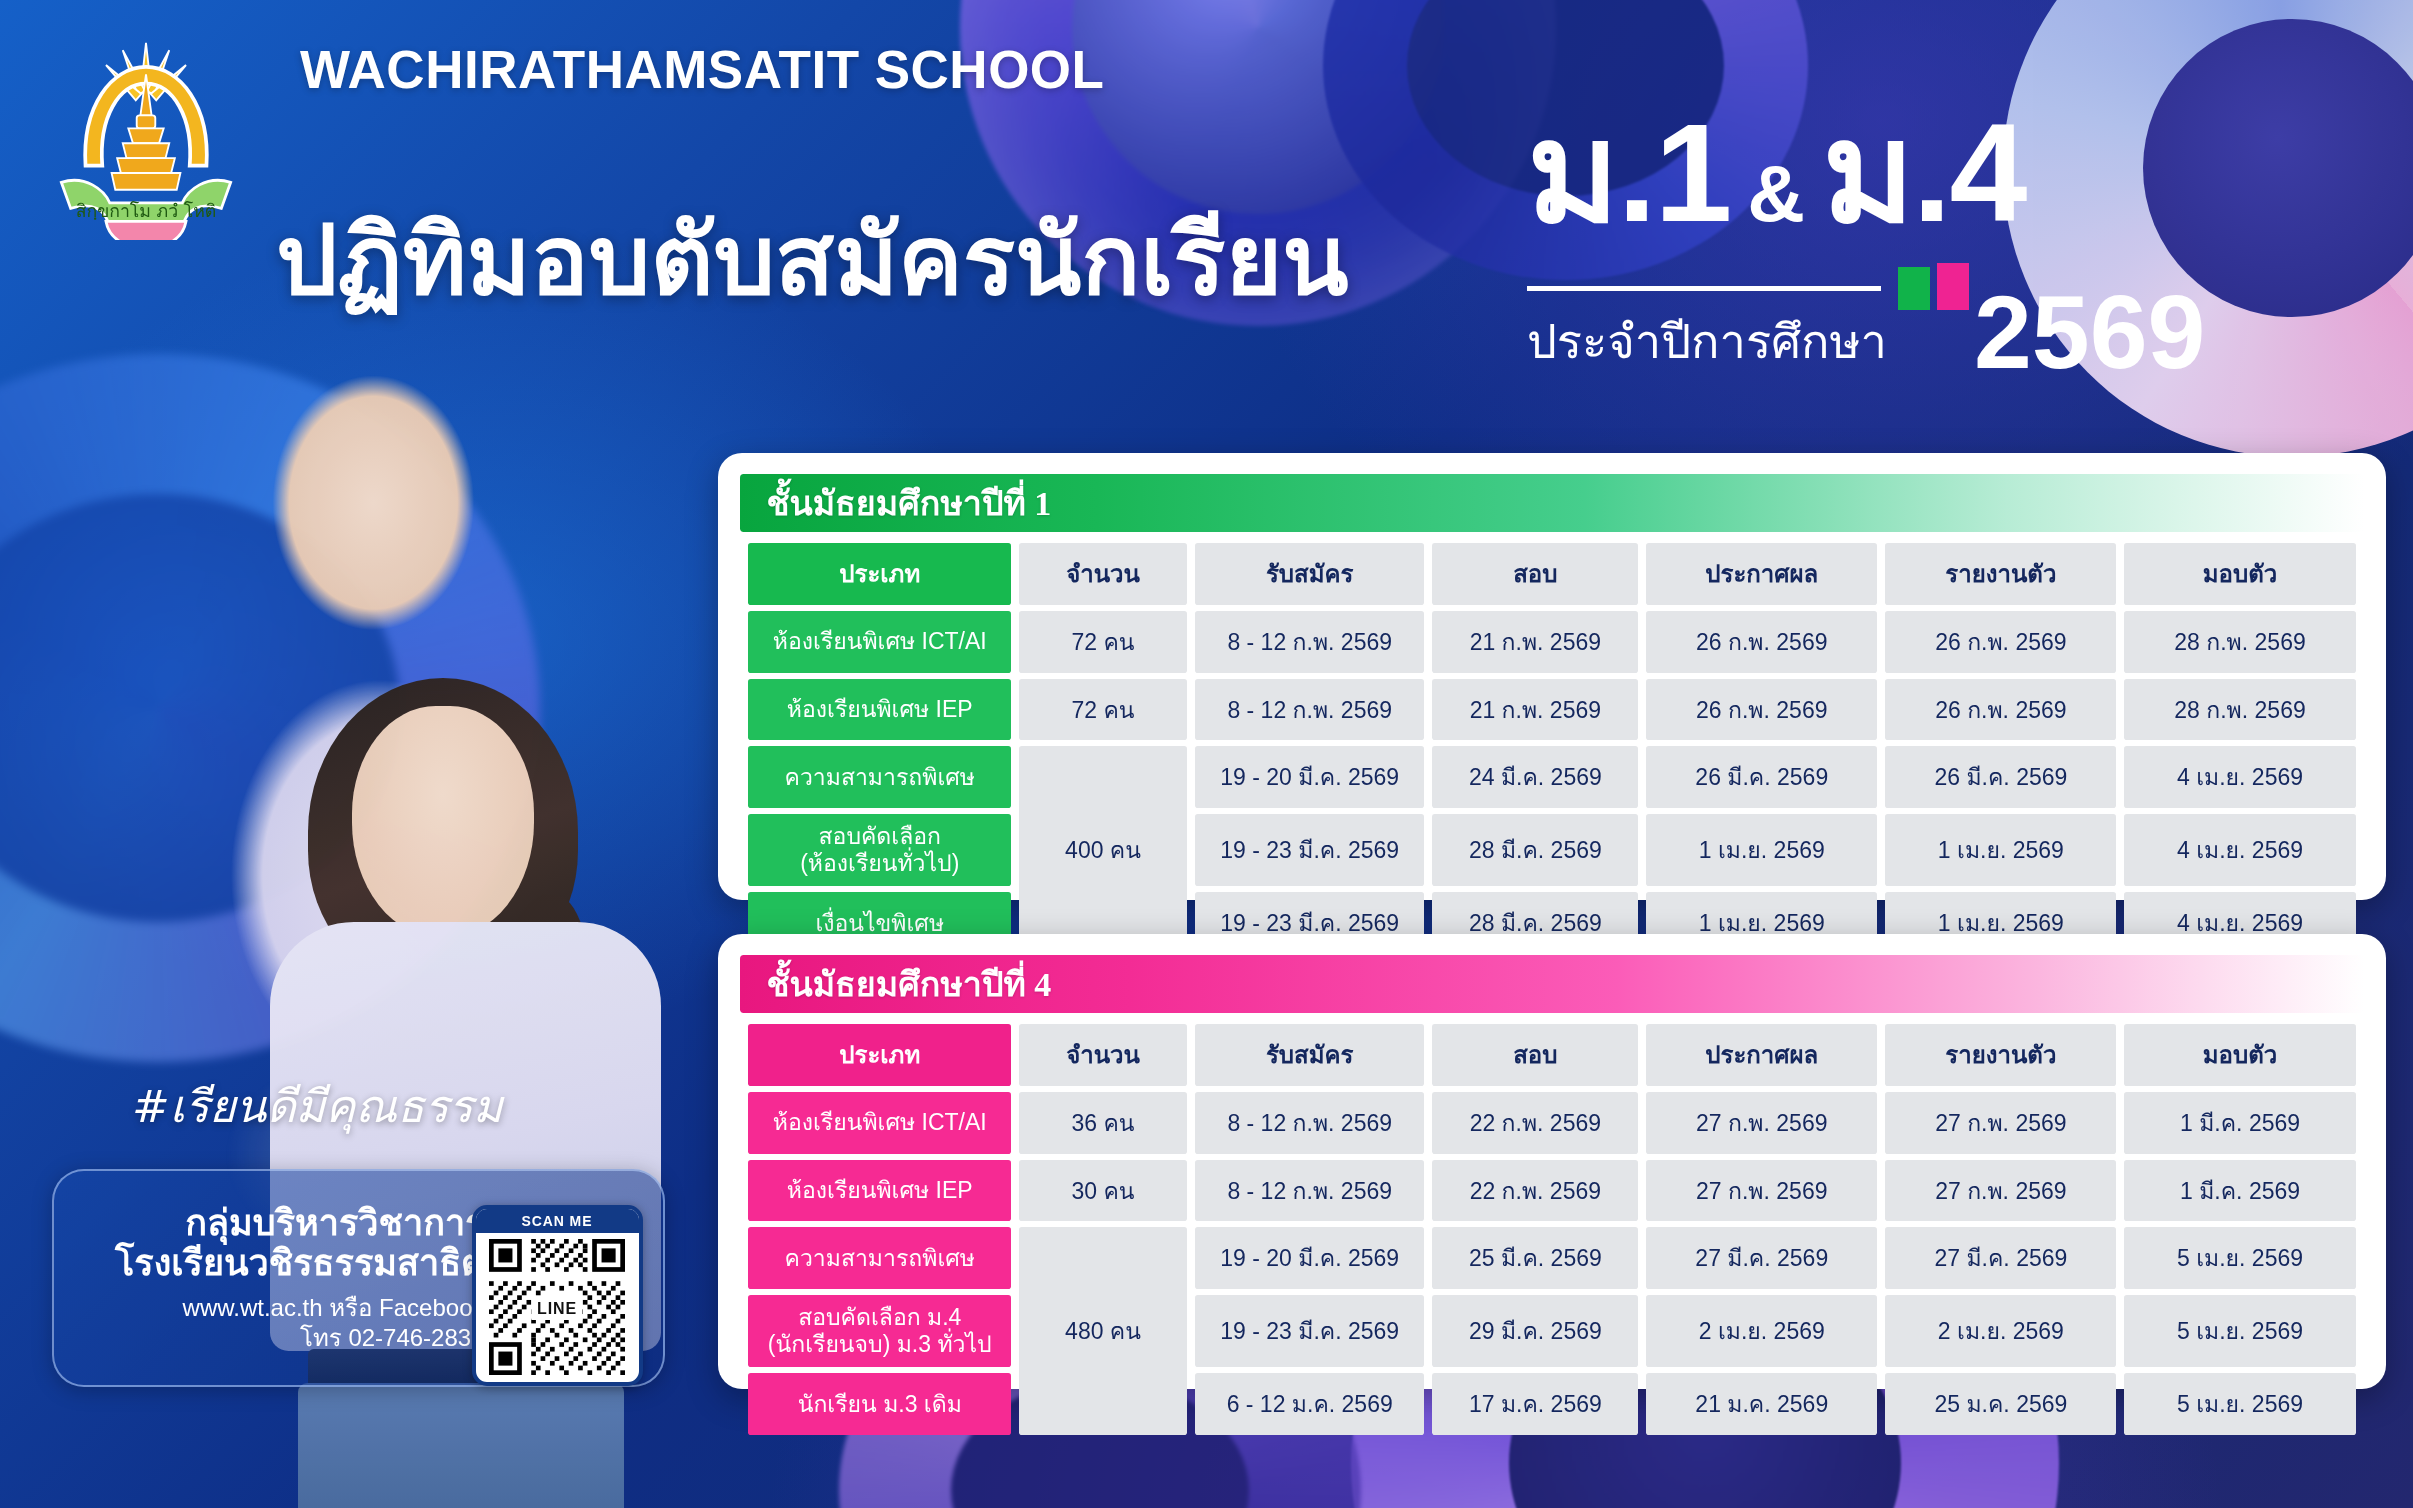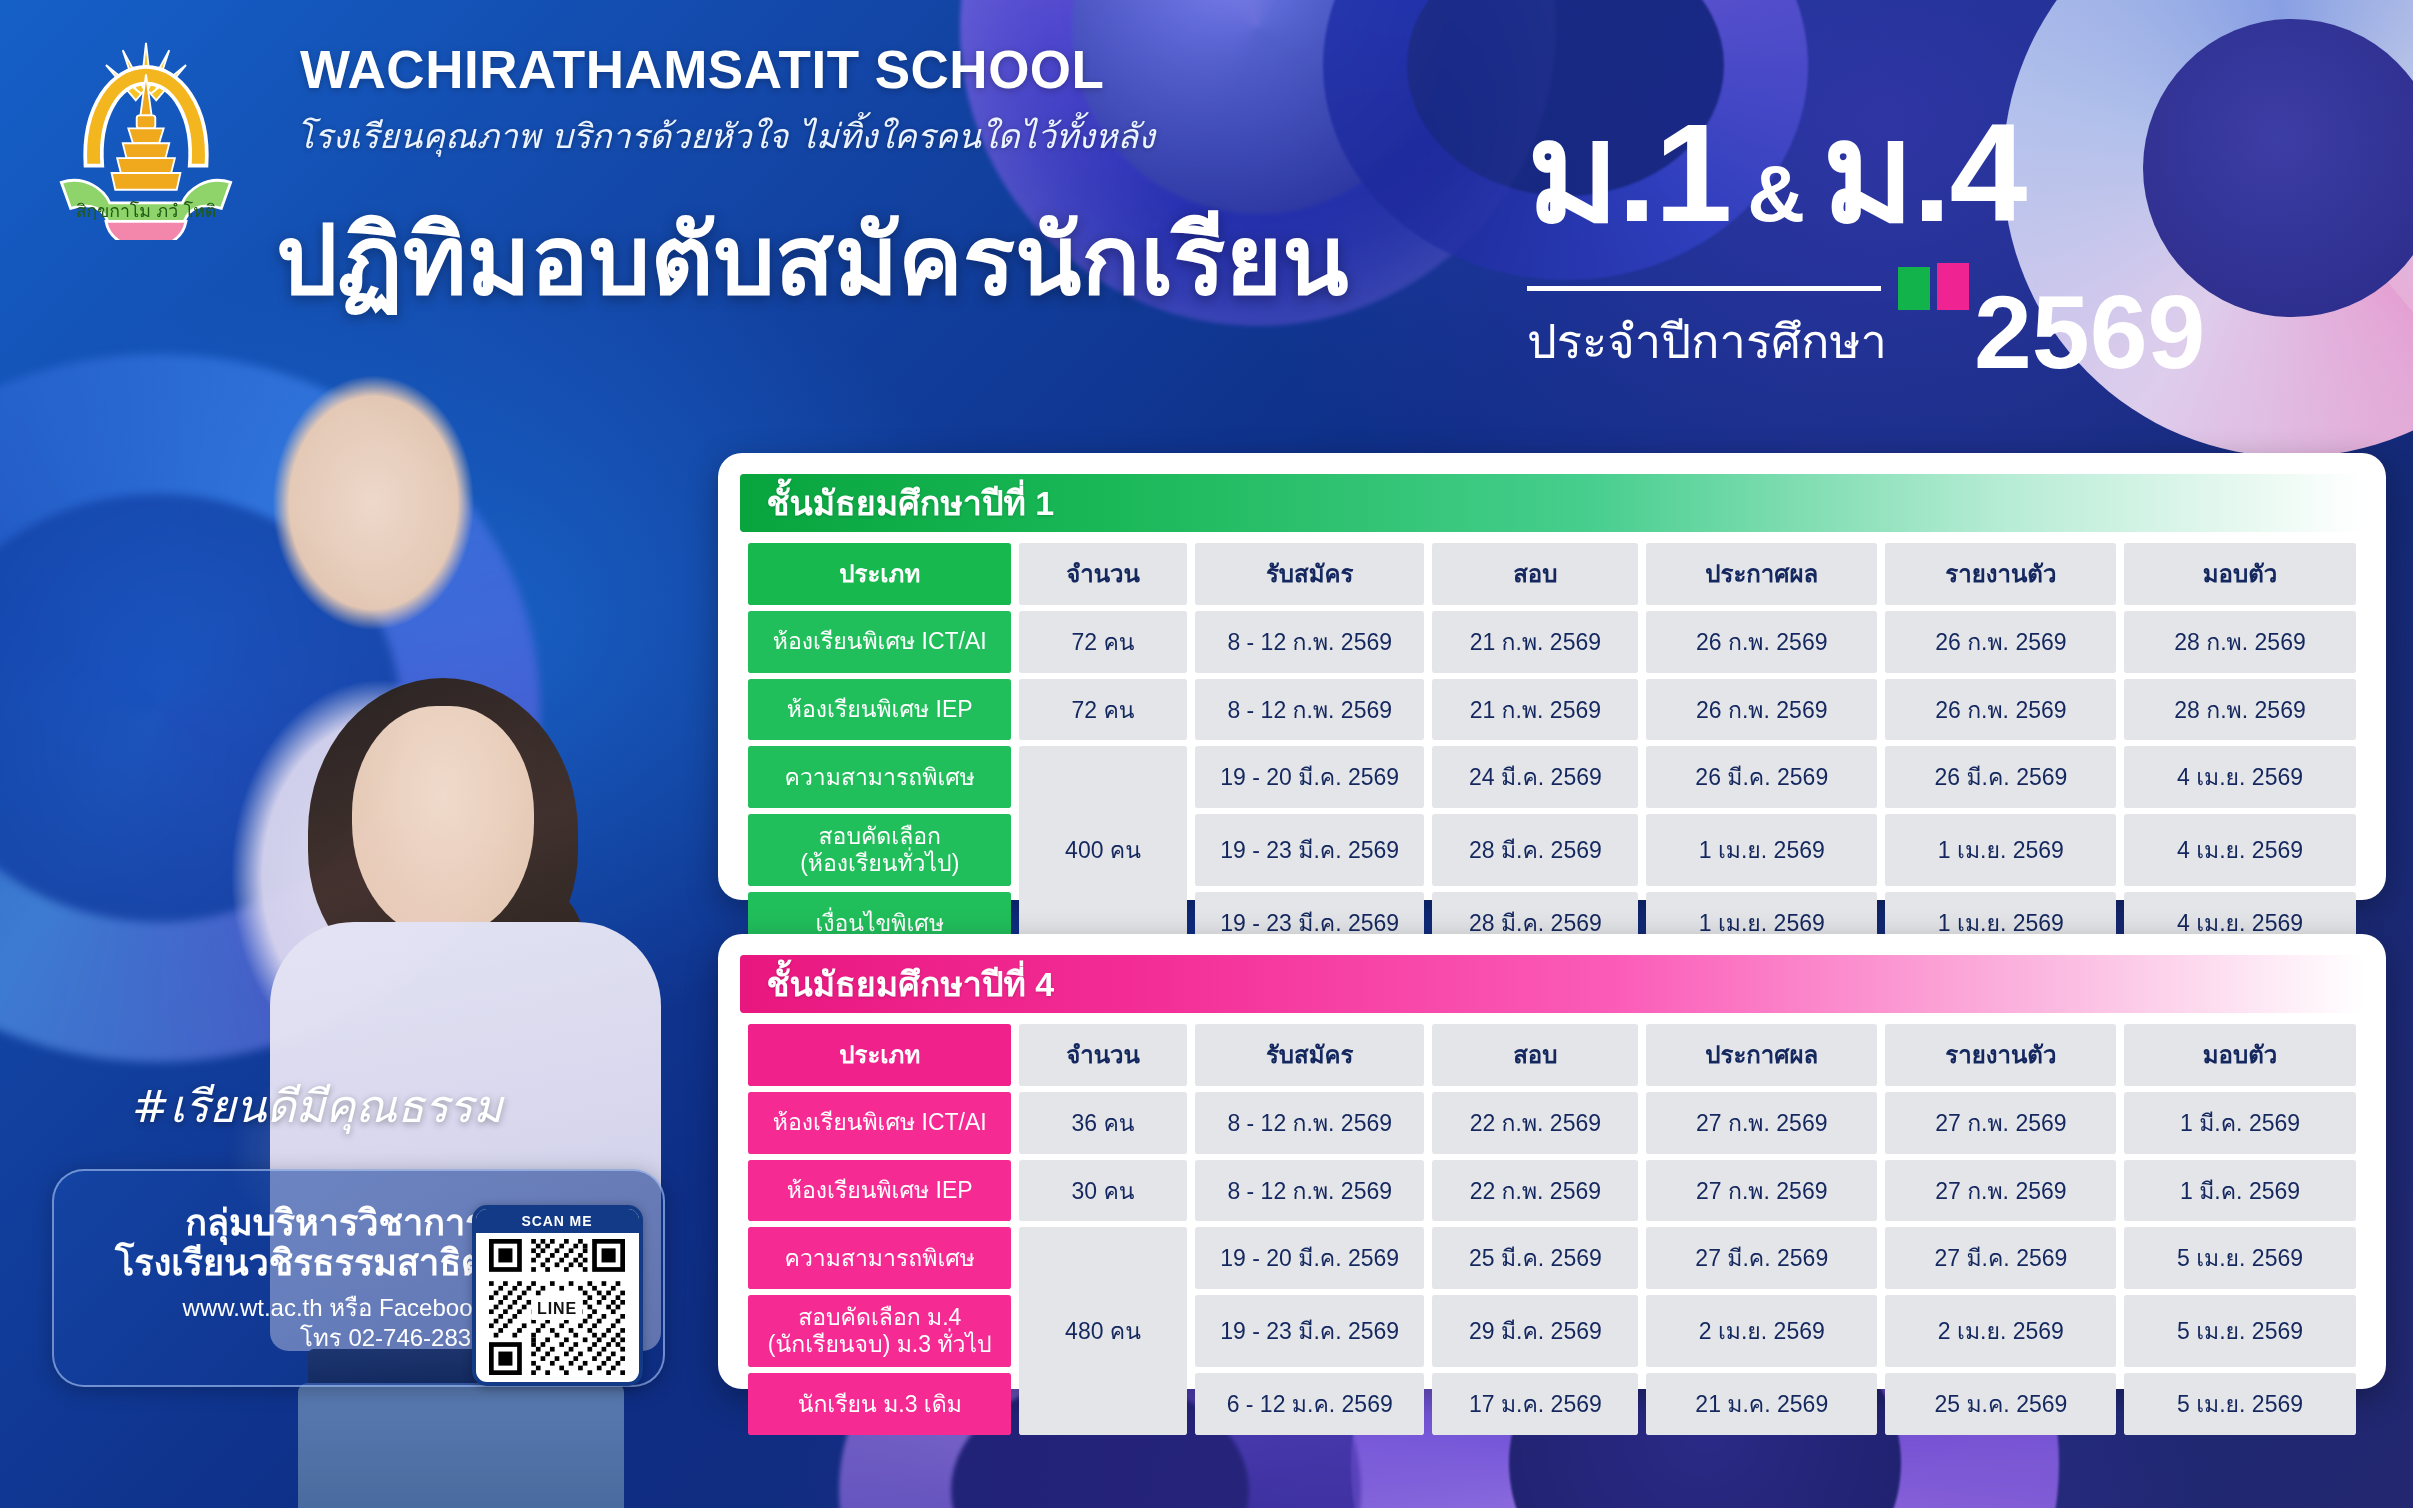--- a/index.html
+++ b/index.html
@@ -175,21 +175,21 @@
     background:#ffffff;border-radius:24px;
     box-shadow:0 9.3px 32px rgba(0,0,0,.3);
     padding:20.5px 22.4px 24px 22.4px;box-sizing:border-box;
   }
   #card-m1{top:453px;height:447px;}
   #card-m4{top:934px;height:455px;}
 
   .band{height:58px;border-radius:3.7px;display:flex;align-items:center;padding-left:26px;box-sizing:border-box;}
   .band-m1{background:linear-gradient(90deg,#08a53e 0%,#19b756 22%,#46ce8d 52%,#b7ecd5 78%,#ffffff 100%);}
   .band-m4{background:linear-gradient(90deg,#e8177f 0%,#f32c95 24%,#fb5cb8 54%,#fbb6df 80%,#ffffff 100%);}
-  .band-title{font-size:34px;font-weight:bold;color:#ffffff;text-shadow:0 0.9px 2.8px rgba(0,0,0,.18);}
+  .band-title{font-size:34px;font-weight:bold;color:#ffffff;text-shadow:0 0.9px 2.8px rgba(0,0,0,.18);font-family:Liberation Serif, serif;}
 
   table.cal{width:100%;border-collapse:separate;border-spacing:8.4px 6.5px;margin-top:5.6px;table-layout:fixed;}
   table.cal col.c-type{width:16.6%}
   table.cal col.c-num{width:10.6%}
   table.cal col.c-d1{width:14.5%}
   table.cal col.c-d2{width:13.0%}
   table.cal col.c-d3{width:14.6%}
   table.cal col.c-d4{width:14.6%}
   table.cal col.c-d5{width:14.6%}
 
@@ -243,21 +243,20 @@
 
         <path d="M14 168 C40 160 60 176 66 190 L144 190 C150 176 170 160 196 168 L186 196 C160 188 150 200 146 210 L64 210 C60 200 50 188 24 196 Z" fill="#8fd46a" stroke="#fff" stroke-width="3"></path>
         <text x="105" y="205" font-size="19" fill="#1f5a12" text-anchor="middle" font-family="'DejaVu Sans',sans-serif">สิกฺขกาโม ภวํ โหติ</text>
 
         <path d="M62 210 C66 232 90 240 105 240 C120 240 144 232 148 210 Z" fill="#f386ab" stroke="#fff" stroke-width="3"></path>
       </g>
     </svg>
   </div>
 
   <div class="school-name">WACHIRATHAMSATIT SCHOOL</div>
-  <div class="school-motto">โรงเรียนคุณภาพ บริการด้วยหัวใจ ไม่ทิ้งใครคนใดไว้ทั้งหลัง</div>
   <div class="main-title">ปฏิทิมอบตับสมัครนักเรียน</div>
 
   <div class="lvl-wrap">
     <div class="lvl-row">
       <span class="lvl-big">ม.1</span>
       <span class="lvl-amp">&amp;</span>
       <span class="lvl-big">ม.4</span>
     </div>
     <div class="rule"></div>
     <div class="sq-green"></div>

